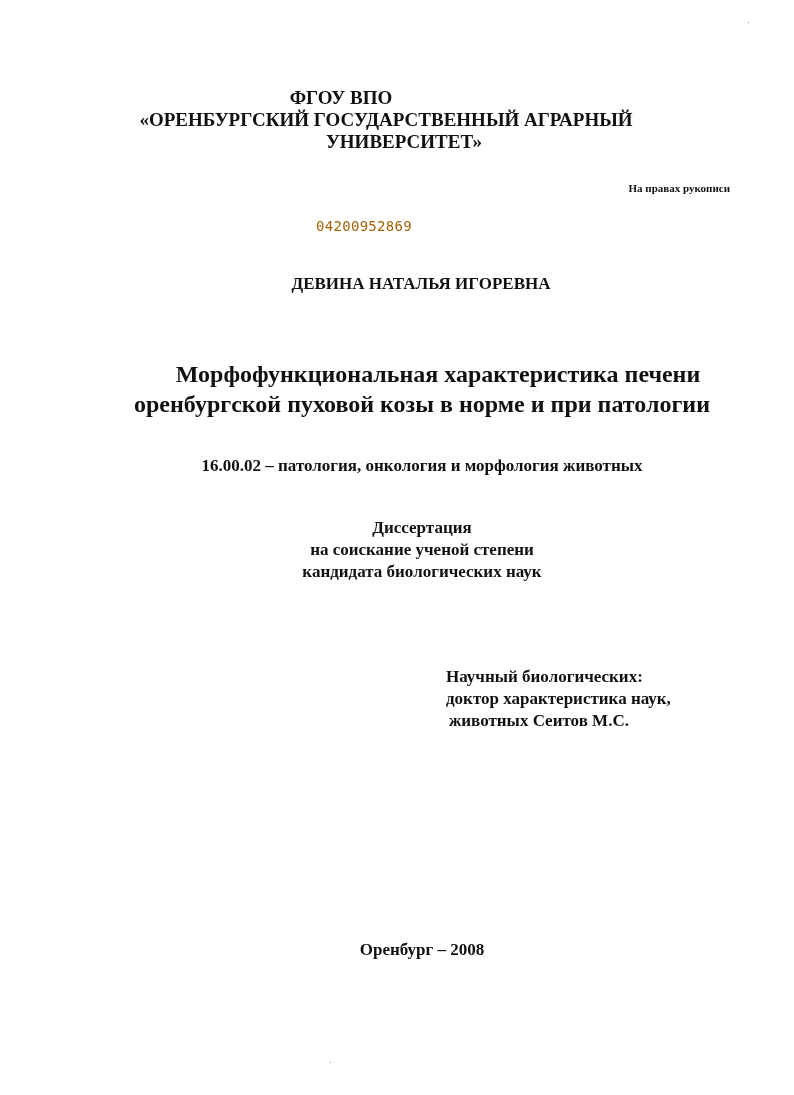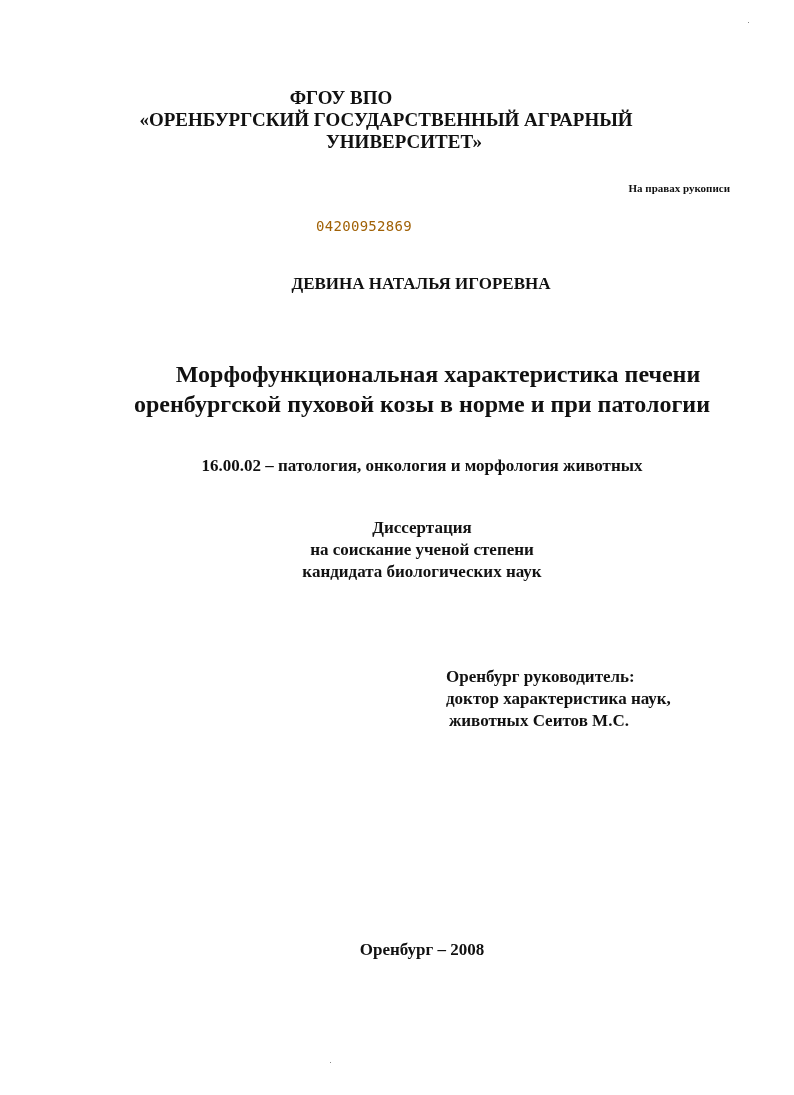--- a/index.html
+++ b/index.html
@@ -32,20 +32,20 @@
 <div class="b" style="top:389px; left:0; width:844px; text-align:center;">
   <div class="title">оренбургской пуховой козы в норме и при  патологии</div>
 </div>
 
 <div class="b mid" style="top:455px; left:0; width:844px; text-align:center;">16.00.02 – патология, онкология и морфология животных</div>
 
 <div class="b mid" style="top:517px; left:0; width:844px; text-align:center;">Диссертация</div>
 <div class="b mid" style="top:539px; left:0; width:844px; text-align:center;">на соискание ученой степени</div>
 <div class="b mid" style="top:561px; left:0; width:844px; text-align:center;">кандидата биологических наук</div>
 
-<div class="b mid" style="top:666px; left:446px;">Оренбург руководитель:</div>
+<div class="b mid" style="top:666px; left:446px;">Научный биологических:</div>
 <div class="b mid" style="top:688px; left:446px;">доктор характеристика наук,</div>
 <div class="b mid" style="top:710px; left:449px;">животных Сеитов М.С.</div>
 
 <div class="b mid" style="top:939px; left:0; width:844px; text-align:center;">Оренбург – 2008</div>
 
 <div class="dot" style="top:22px; left:748px;"></div>
 <div class="dot" style="top:1062px; left:330px;"></div>
 
 </body></html>

